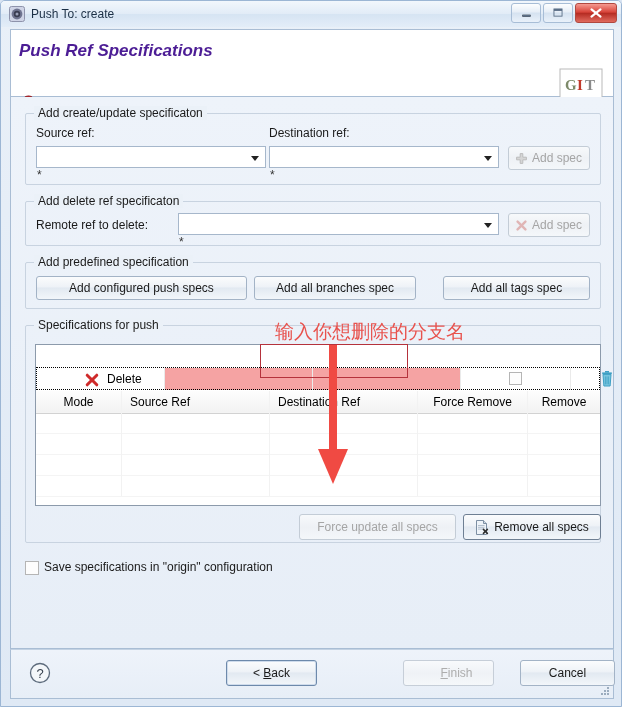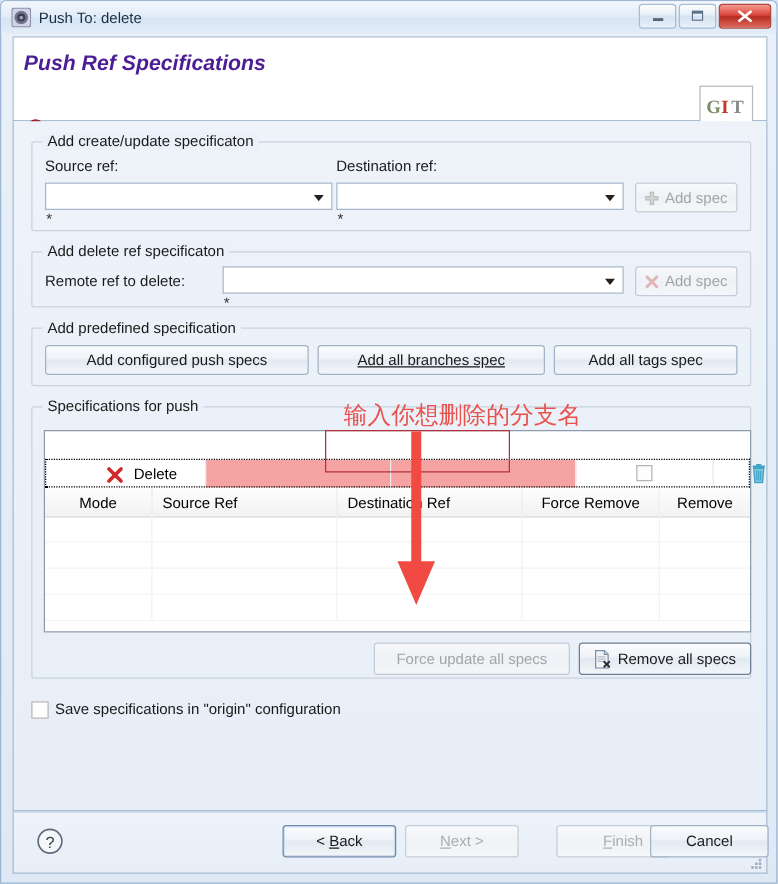--- a/index.html
+++ b/index.html
@@ -169,21 +169,21 @@
 
   <div id="titlebar">
     <span id="app-icon">
       <svg viewBox="0 0 16 16" width="16" height="16">
         <rect x="0.5" y="0.5" width="15" height="15" rx="2" fill="#cfd4e6" stroke="#8e93ab"></rect>
         <circle cx="8" cy="8" r="5.4" fill="#6f7490"></circle>
         <circle cx="8" cy="8" r="3.2" fill="#3a3d52"></circle>
         <circle cx="8" cy="8" r="1.5" fill="#9aa0b8"></circle>
       </svg>
     </span>
-    <span id="title-text">Push To: delete</span>
+    <span id="title-text">Push To: create</span>
 
     <div class="winbtn" id="btn-min">
       <svg viewBox="0 0 30 20">
           <rect x="11" y="12" width="9" height="2" fill="#4a6party"></rect>
           <rect x="11" y="12" width="9" height="2" fill="#5a6e86"></rect>
         </svg>
     </div>
     <div class="winbtn" id="btn-max">
       <svg viewBox="0 0 30 20">
         <rect x="10.5" y="5.5" width="9" height="8" fill="none" stroke="#5a6e86"></rect>
@@ -275,21 +275,21 @@
         <span>Add spec</span>
       </div>
     </div>
 
     <div class="group" style="left:14px;top:165px;width:576px;height:47px;">
       <span class="group-label">Add predefined specification</span>
 
       <div class="btn" style="left:10px;top:13px;width:211px;">
         <span>Add configured push specs</span>
       </div>
-      <div class="btn" style="left:228px;top:13px;width:182px;text-decoration:underline;">
+      <div class="btn" style="left:228px;top:13px;width:162px;">
         <span>Add all branches spec</span>
       </div>
       <div class="btn" style="left:417px;top:13px;width:147px;">
         <span>Add all tags spec</span>
       </div>
     </div>
 
     <div class="group" style="left:14px;top:228px;width:576px;height:218px;">
       <span class="group-label">Specifications for push</span>
 
@@ -414,24 +414,21 @@
     <span id="help-icon">
       <svg viewBox="0 0 22 22" width="22" height="22">
         <circle cx="11" cy="11" r="9.5" fill="#f4f7fa" stroke="#5d6b7c" stroke-width="1.3"></circle>
         <text x="11" y="16" text-anchor="middle" font-family="Liberation Sans, sans-serif" font-size="13" fill="#39424f">?</text>
       </svg>
     </span>
 
     <div class="fbtn default" style="left:215px;">
       <span><span>&lt; </span><span class="mnem">B</span><span>ack</span></span>
     </div>
-    <div class="fbtn disabled" style="left:313px;">
-      <span><span class="mnem">N</span><span>ext &gt;</span></span>
-    </div>
-    <div class="fbtn disabled" style="left:434px;padding-left:16px;">
+    <div class="fbtn disabled" style="left:392px;padding-left:16px;">
       <span><span class="mnem">F</span><span>inish</span></span>
     </div>
     <div class="fbtn" style="left:509px;width:95px;">
       <span>Cancel</span>
     </div>
 
     <span id="resize-grip">
       <svg viewBox="0 0 12 12" width="12" height="12">
         <g fill="#9bacbe">
           <rect x="9" y="9" width="2" height="2"></rect>

